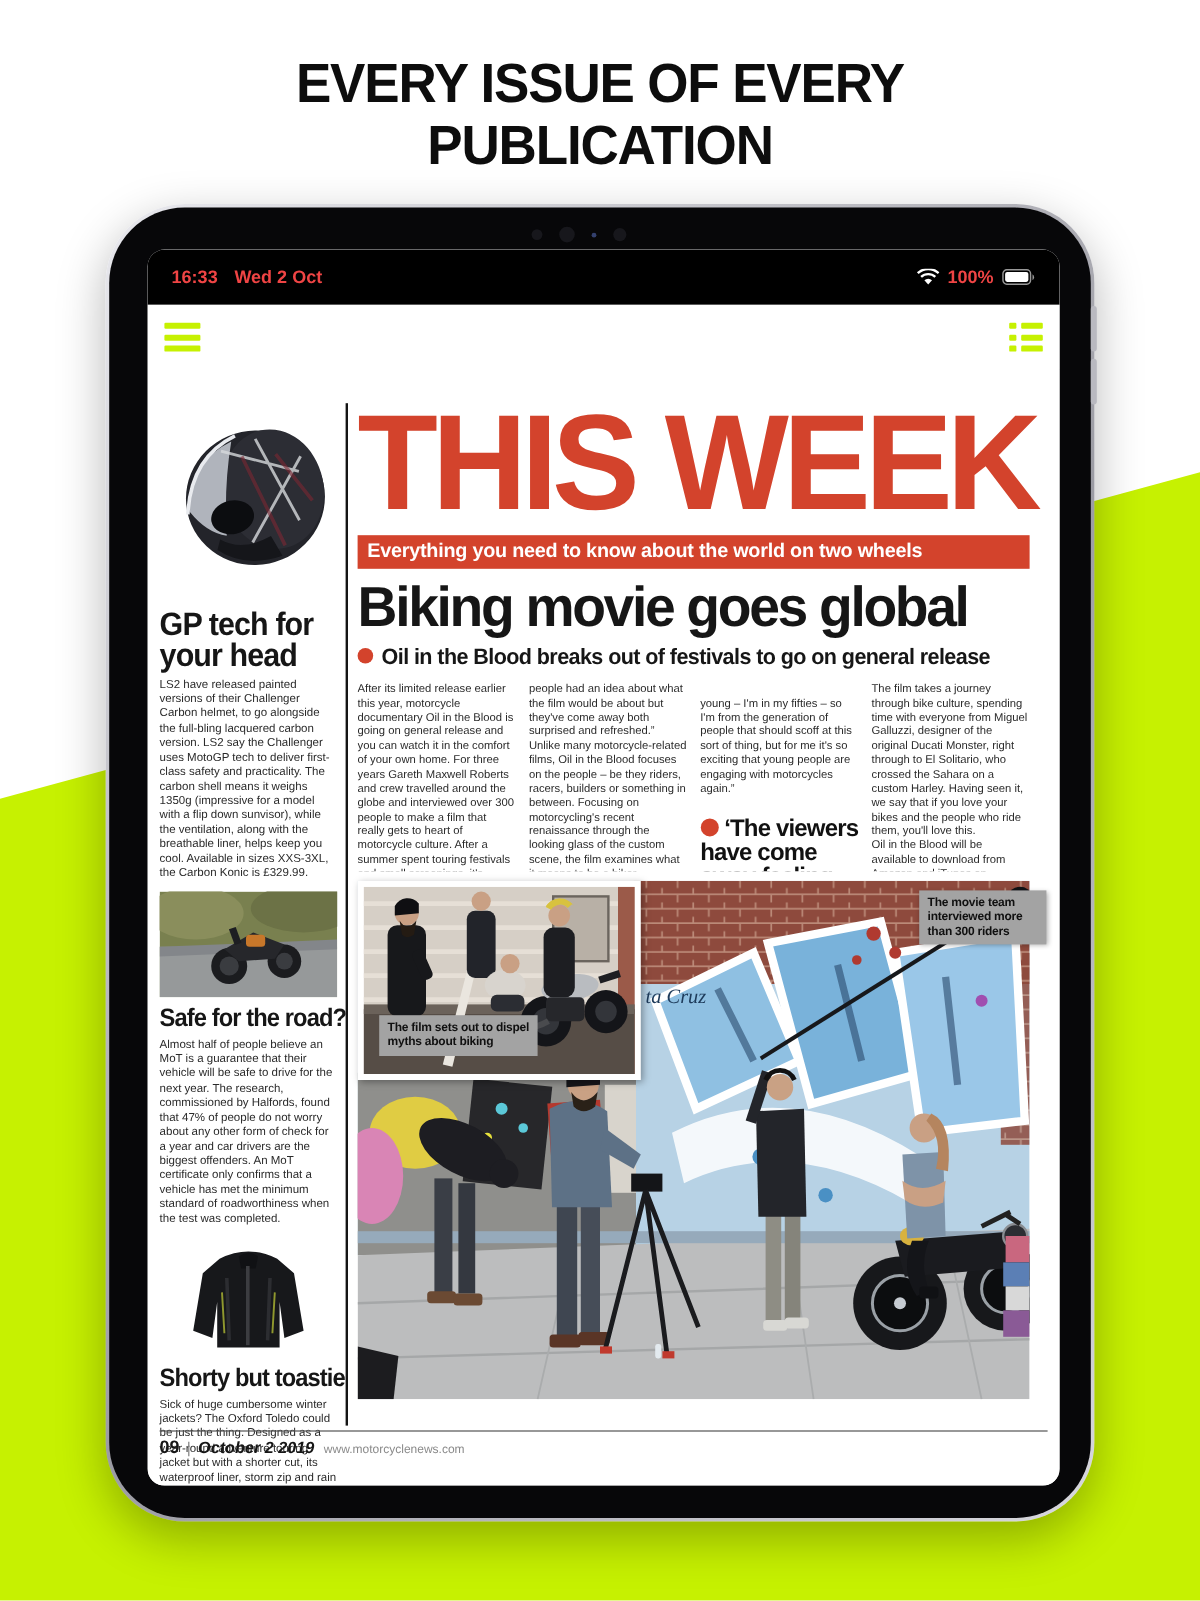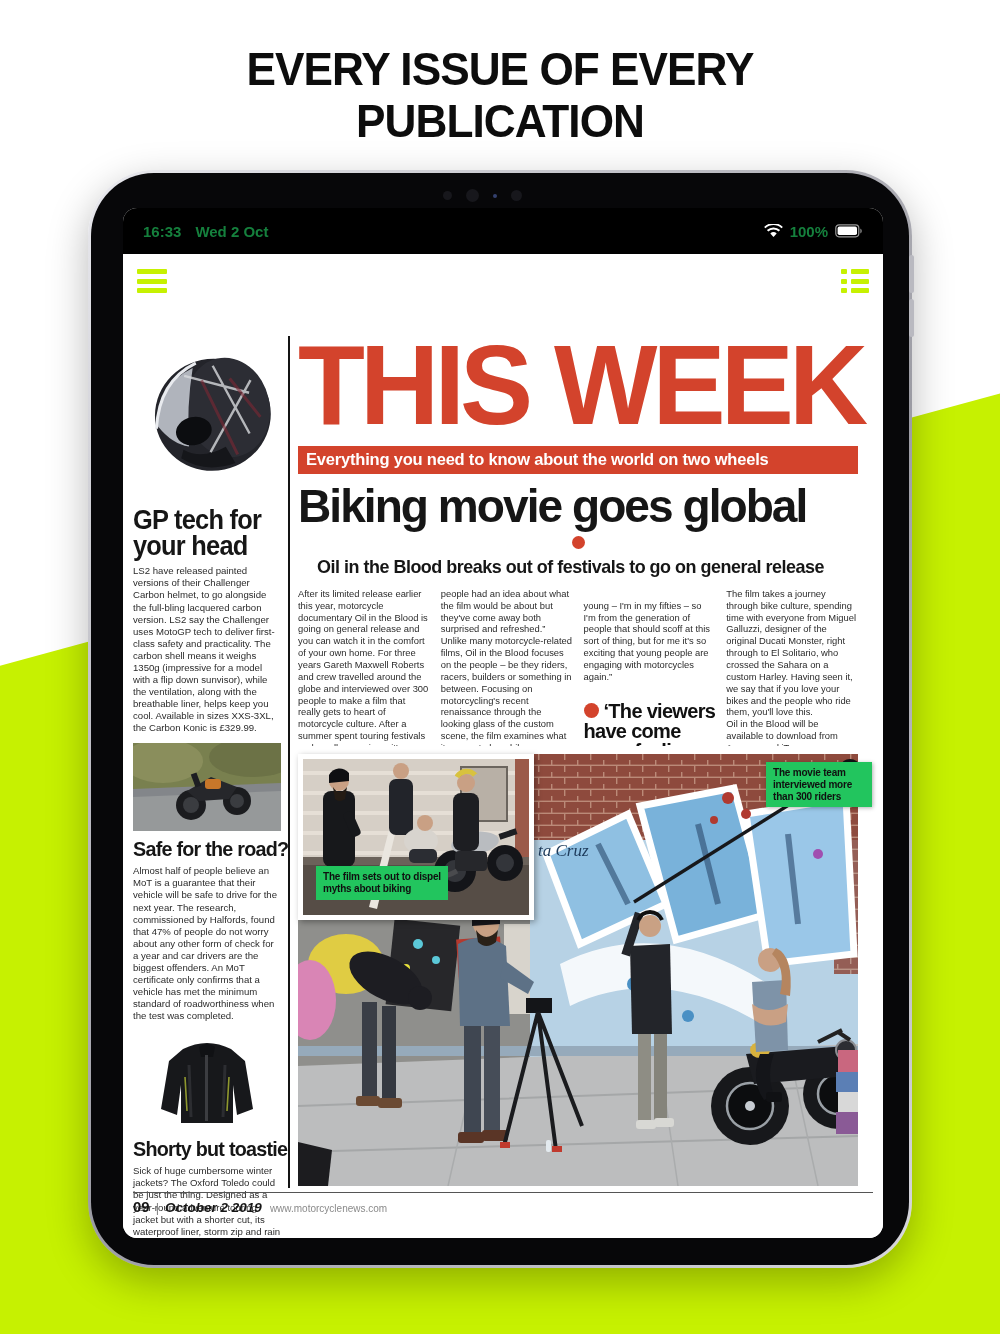--- a/index.html
+++ b/index.html
@@ -37,21 +37,21 @@
   .cam-dot.d4{width:11px;height:11px;}
   .side-btn{position:absolute;right:-5px;width:5px;border-radius:3px;background:#b9b9c0;}
   .side-btn.b1{top:82px;height:38px;}
   .side-btn.b2{top:126px;height:38px;}
   
   .screen{
     position:absolute;left:32px;top:35px;width:760px;height:1030px;
     background:#ffffff;border-radius:14px;overflow:hidden;
   }
   .statusbar{
-    height:46px;background:#000;color:#15803d;display:flex;align-items:center;
+    height:46px;background:#000;color:#ef4444;display:flex;align-items:center;
     padding:0 20px;font-size:15px;font-weight:700;
   }
   .statusbar .time{margin-right:14px;}
   .statusbar .spacer{flex:1;}
   .statusbar .right{display:flex;align-items:center;gap:7px;}
   .toolbar{position:relative;height:54px;background:#fff;}
   .hamburger{position:absolute;left:14px;top:15px;width:30px;height:24px;display:flex;flex-direction:column;justify-content:space-between;cursor:pointer;}
   .hamburger .bar{height:5px;border-radius:1px;background:#c6f101;}
   .toc-icon{position:absolute;right:14px;top:15px;width:28px;height:24px;display:flex;flex-direction:column;justify-content:space-between;cursor:pointer;}
   .toc-icon .row{display:flex;gap:4px;}
@@ -75,34 +75,34 @@
     white-space:nowrap;margin-top:6px;
   }
   .tagline{
     margin-top:8px;background:#d3432c;color:#fff;font-weight:700;
     font-size:16.5px;padding:4px 8px 5px;letter-spacing:-.2px;
   }
   .headline{
     font-size:47px;font-weight:800;letter-spacing:-2px;line-height:1;
     margin-top:8px;transform:scaleX(.98);transform-origin:left;white-space:nowrap;
   }
-  .standfirst{display:flex;align-items:center;gap:7px;margin-top:7px;flex-direction:column;}
+  .standfirst{display:flex;align-items:center;gap:7px;margin-top:7px;}
   .red-dot{width:13px;height:13px;border-radius:50%;background:#d3432c;flex:0 0 auto;}
   .standfirst .sf-text{font-size:18.5px;font-weight:700;letter-spacing:-.5px;white-space:nowrap;transform:scaleX(.97);transform-origin:left;}
   .cols{display:flex;gap:11px;margin-top:10px;height:158px;overflow:hidden;}
   .col{width:132px;font-size:9.4px;line-height:1.26;color:#2b2b2b;white-space:pre-line;}
   .pullquote{margin-top:6px;}
   .pq-text{font-size:20px;font-weight:800;line-height:1.02;letter-spacing:-.7px;color:#111;}
   .pq-bullet{display:inline-block;width:15px;height:15px;border-radius:50%;background:#d3432c;margin-right:5px;}
   
   .photo-wrap{position:relative;margin-top:8px;width:560px;height:432px;}
   .photo-main{position:absolute;inset:0;}
   .inset{position:absolute;left:0;top:0;width:236px;height:166px;background:#fff;padding:5px;box-sizing:border-box;box-shadow:2px 2px 6px rgba(0,0,0,.35);text-decoration:underline;}
   .inset svg{display:block;}
-  .cap-box{position:absolute;background:#22c55e;color:#101010;font-weight:800;font-size:10px;line-height:1.18;padding:5px 7px;letter-spacing:-.2px;}
+  .cap-box{position:absolute;background:#a3a3a3;color:#101010;font-weight:800;font-size:10px;line-height:1.18;padding:5px 7px;letter-spacing:-.2px;}
   .cap-inset{left:18px;top:112px;width:118px;}
   .cap-main{left:468px;top:8px;width:92px;box-shadow:1px 1px 4px rgba(0,0,0,.3);}
   
   .mag-footer{position:absolute;left:10px;top:884px;width:740px;border-top:1.5px solid #555;padding-top:5px;display:flex;align-items:baseline;gap:6px;}
   .pg-num{font-weight:800;font-size:15px;}
   .pg-sep{color:#888;font-size:13px;}
   .pg-date{font-weight:800;font-size:13.5px;font-style:italic;}
   .pg-site{color:#8a8a8a;font-size:10px;margin-left:2px;}
 </style>
 </head>

